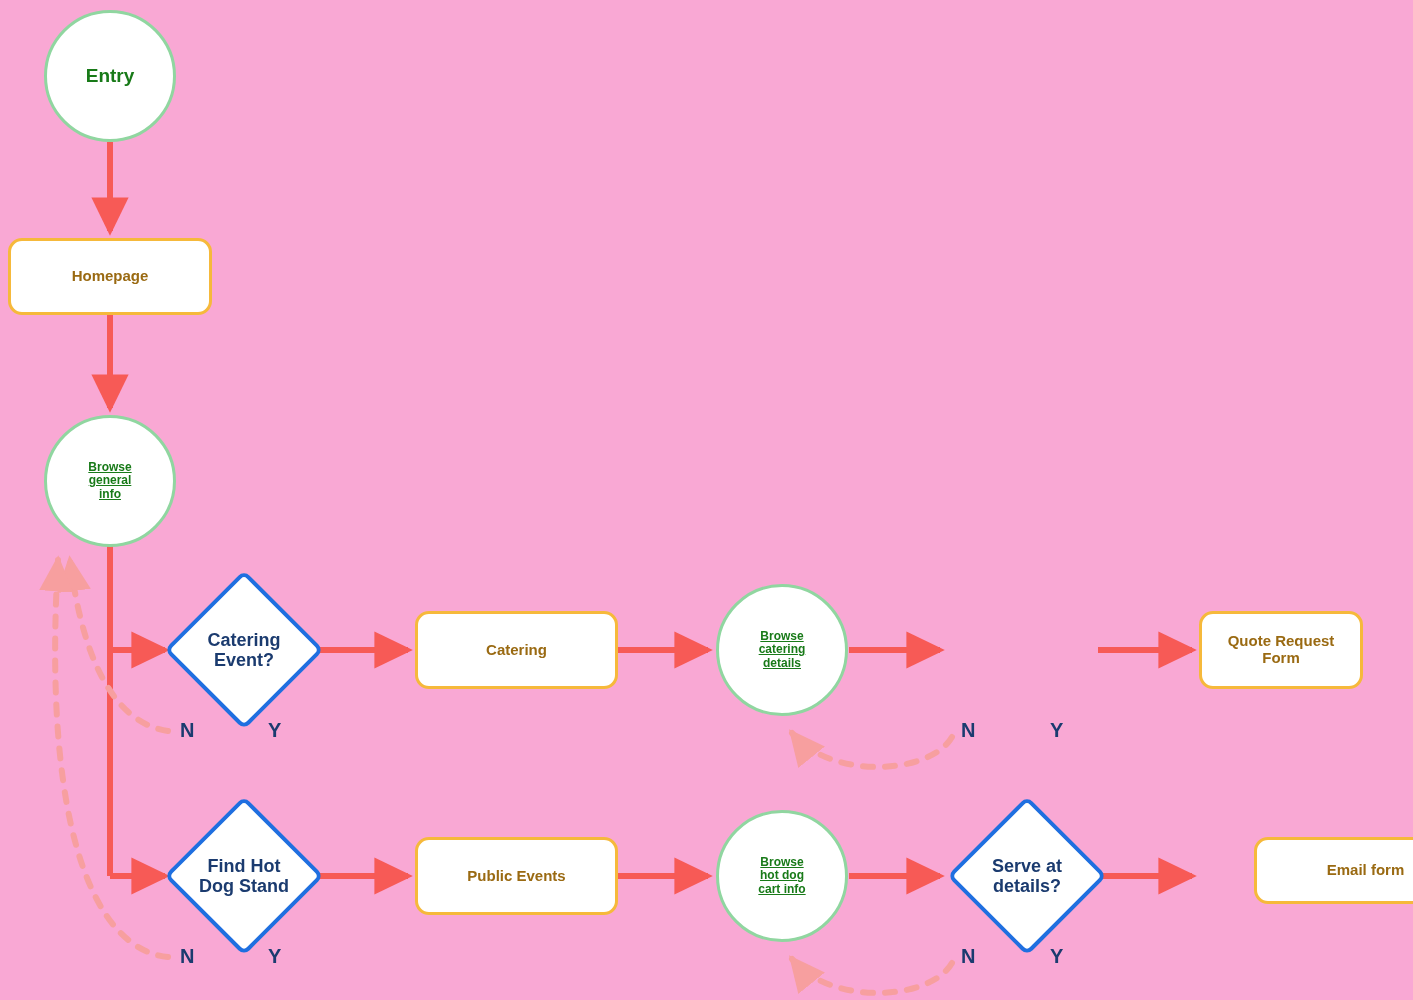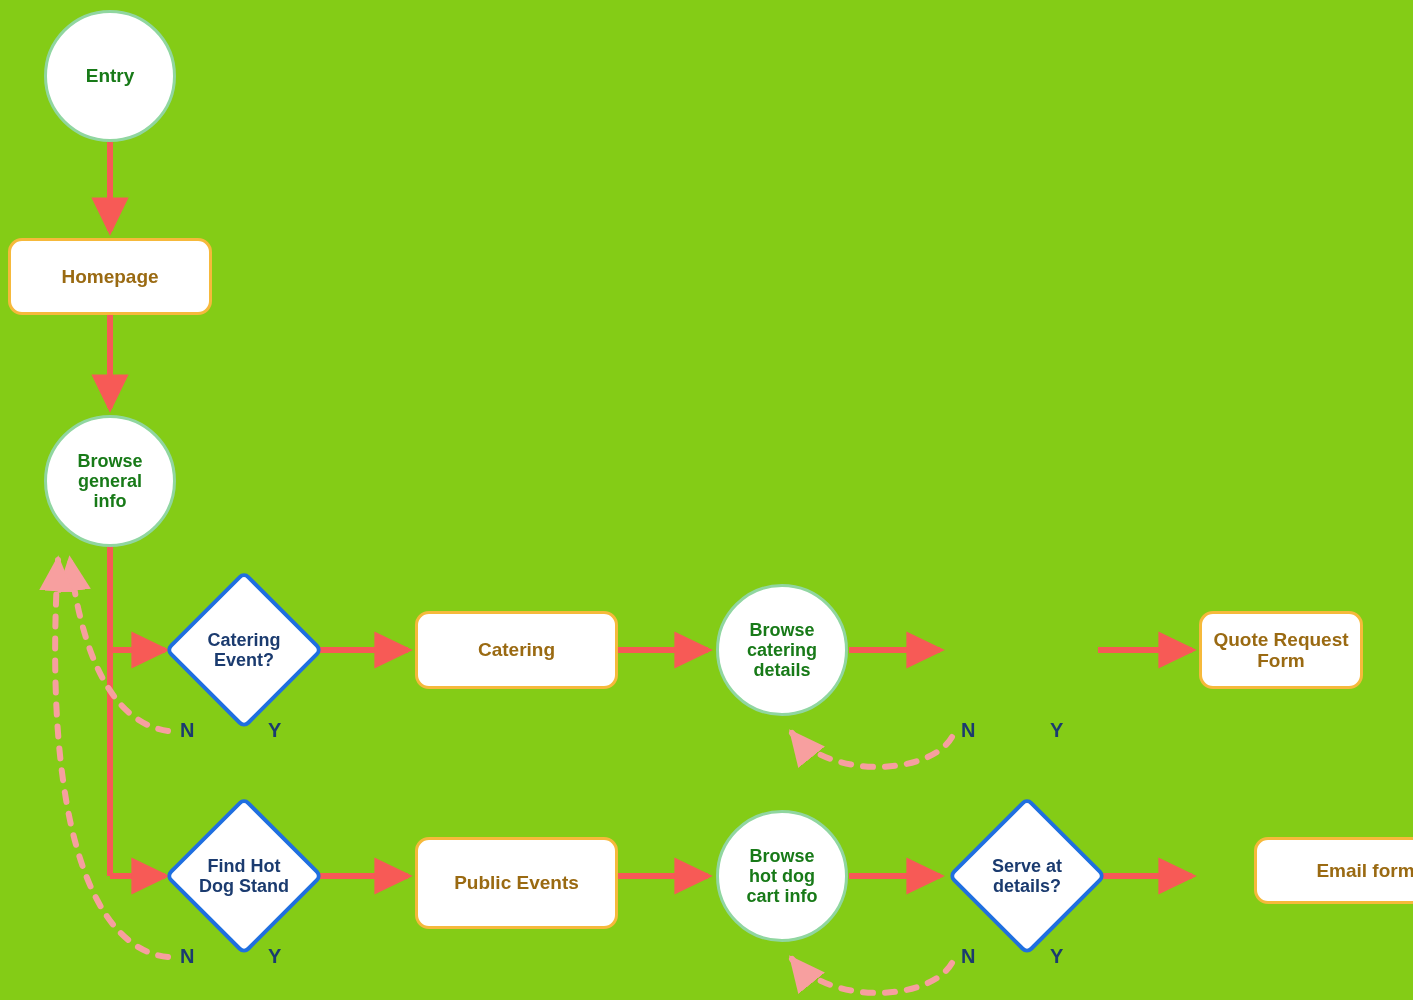--- a/index.html
+++ b/index.html
@@ -7,21 +7,21 @@
     padding: 0;
     background: #ffffff;
   }
   body {
     font-family: "Liberation Sans", sans-serif;
   }
   #canvas {
     position: relative;
     width: 1413px;
     height: 1000px;
-    background: #84cc16;
+    background: #f9a8d4;
     overflow: hidden;
   }
   #edges {
     position: absolute;
     left: 0;
     top: 0;
     width: 1413px;
     height: 1000px;
     pointer-events: none;
   }
@@ -38,29 +38,30 @@
   }
   
   .node-circle {
     border-radius: 50%;
     border: 3px solid #90d6a0;
     background: #ffffff;
     color: #187a18;
     font-size: 19px;
   }
   .node-circle.small-text {
-    font-size: 18px;
+    font-size: 12px;
+    text-decoration: underline;
   }
   
   .node-rect {
     border-radius: 14px;
     border: 3px solid #f6b93b;
     background: #ffffff;
     color: #9a6a12;
-    font-size: 19px;
+    font-size: 15px;
   }
   
   .node-diamond {
     background: transparent;
     color: #1b3b6f;
     font-size: 18px;
   }
   .diamond-shape {
     position: absolute;
     left: 50%;
@@ -170,21 +171,21 @@
     <span>Quote Request
 Form</span>
   </div>
 
   <div class="node node-diamond" style="left:164px; top:796px; width:160px; height:160px;justify-content:center;">
     <span class="diamond-shape"></span>
     <span class="diamond-label">Find Hot
 Dog Stand</span>
   </div>
 
-  <div class="node node-rect" style="left:415px; top:837px; width:203px; height:92px;">
+  <div class="node node-rect" style="left:415px; top:837px; width:203px; height:78px;">
     <span>Public Events</span>
   </div>
 
   <div class="node node-circle small-text" style="left:716px; top:810px; width:132px; height:132px;">
     <span>Browse
 hot dog
 cart info</span>
   </div>
 
   <div class="node node-diamond" style="left:947px; top:796px; width:160px; height:160px;">

